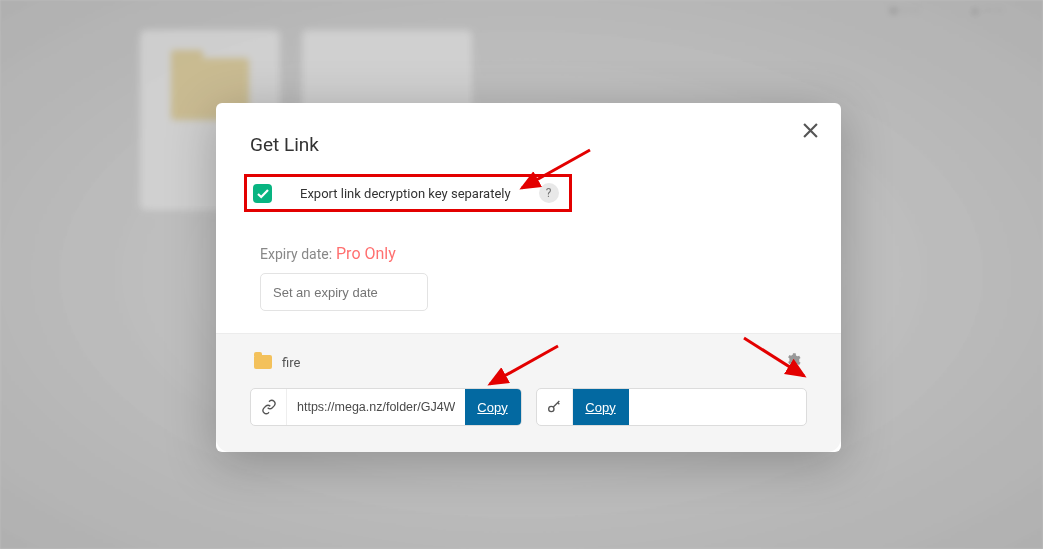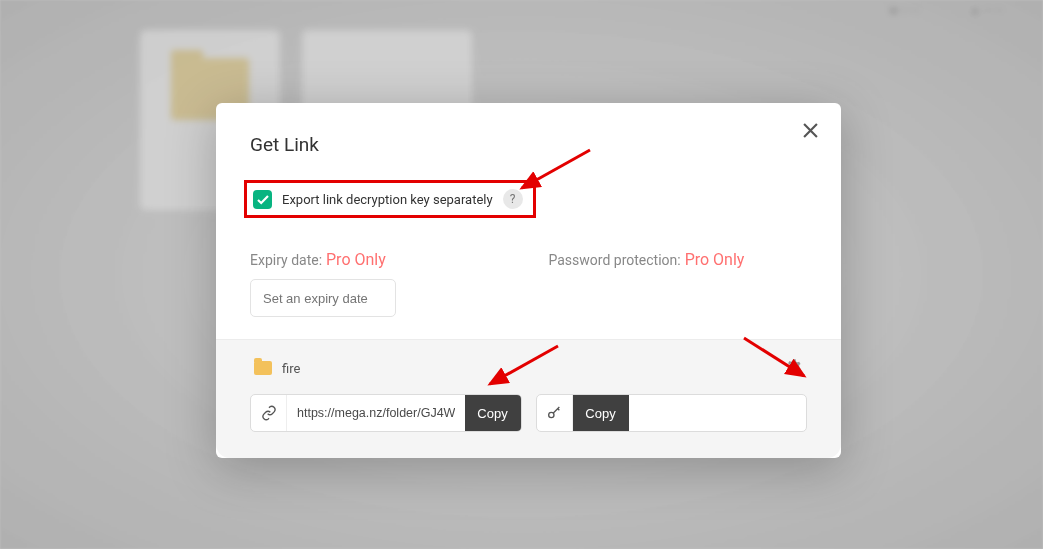--- a/index.html
+++ b/index.html
@@ -94,23 +94,22 @@
       width: 26px; height: 26px;
       cursor: pointer;
       display: flex; align-items: center; justify-content: center;
     }
     .close-btn svg { width: 15px; height: 15px; }
     .highlight-box {
       border: 3px solid #e30000;
       padding: 6px 10px 6px 6px;
       display: inline-flex;
       align-items: center;
-      gap: 10px;
+      gap: 28px;
       margin-left: -6px;
-      margin-top: 6px;
     }
     .checkbox {
       width: 19px; height: 19px;
       background: #08b481;
       border-radius: 4px;
       display: flex; align-items: center; justify-content: center;
       cursor: pointer;
     }
     .checkbox svg { width: 12px; height: 10px; }
     .export-label { font-size: 13px; color: #333; }
@@ -121,33 +120,33 @@
       color: #777;
       font-size: 12px;
       display: flex; align-items: center; justify-content: center;
       cursor: pointer;
     }
     .options-row {
       display: flex;
       gap: 40px;
       margin-top: 32px;
     }
-    .opt-col { flex: 1; }
+    .opt-col { flex: 1; margin-left: 10px; }
     .opt-label { font-size: 14px; color: #888; }
     .pro-only { color: #ff7070; }
     .opt-input {
       margin-top: 10px;
       border: 1px solid #e3e3e3;
       border-radius: 5px;
       height: 38px;
       padding: 0 12px;
       font-size: 13px;
       color: #aaa;
       background: #fff;
-      width: 146px;
+      width: 168px;
       cursor: not-allowed;
     }
     .modal-footer {
       background: #f5f5f5;
       border-radius: 0 0 14px 14px;
       padding: 18px 34px 26px 34px;
       border-top: 1px solid #ececec;
     }
     .item-name-row {
       display: flex;
@@ -199,27 +198,27 @@
     .link-field {
       flex: 1;
       border: none;
       outline: none;
       padding: 0 10px;
       font-size: 12.5px;
       color: #4a4a4a;
       min-width: 0;
     }
     .copy-btn {
-      background: #404040;
+      background: #0369a1;
       color: #fff;
       border: none;
       width: 56px;
       font-size: 13px;
       cursor: pointer;
-      display:flex; align-items:center; justify-content:center;
+      display:flex; align-items:center; justify-content:center;text-decoration:underline;
     }
     
     .arrow {
       position: absolute;
       pointer-events: none;
     }
   </style>
 </head>
 <body>
 
@@ -265,24 +264,20 @@
 
     <div class="options-row">
       <div class="opt-col">
         <div>
           <span class="opt-label">Expiry date:</span>
           <span class="pro-only">Pro Only</span>
         </div>
         <input class="opt-input" type="text" disabled="" placeholder="Set an expiry date" style="">
       </div>
       <div class="opt-col">
-        <div>
-          <span class="opt-label">Password protection:</span>
-          <span class="pro-only">Pro Only</span>
-        </div>
       </div>
     </div>
   </div>
 
   <div class="modal-footer">
     <div class="item-name-row">
       <div class="item-name-left">
         <div class="small-folder"></div>
         <span class="item-name-text">fire</span>
       </div>

